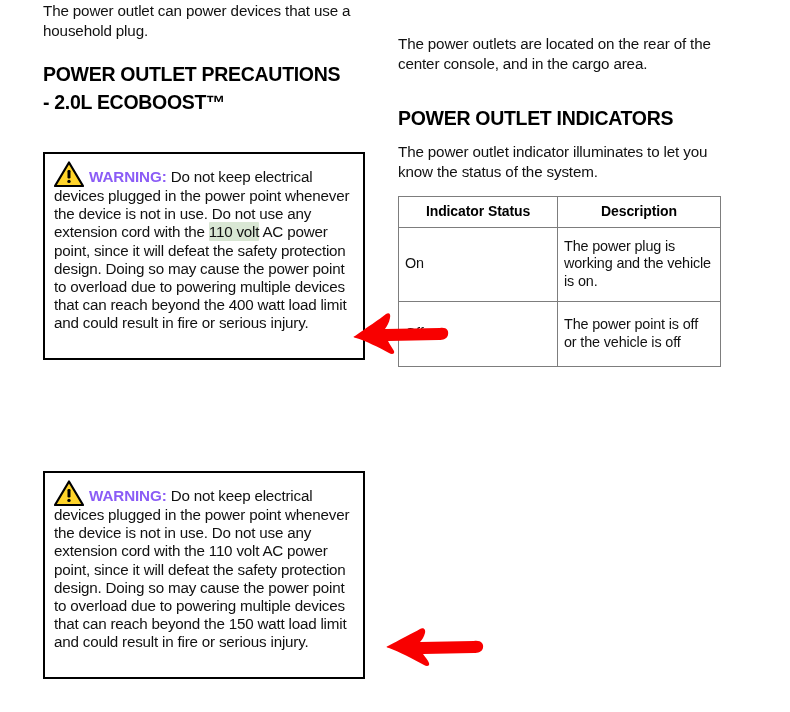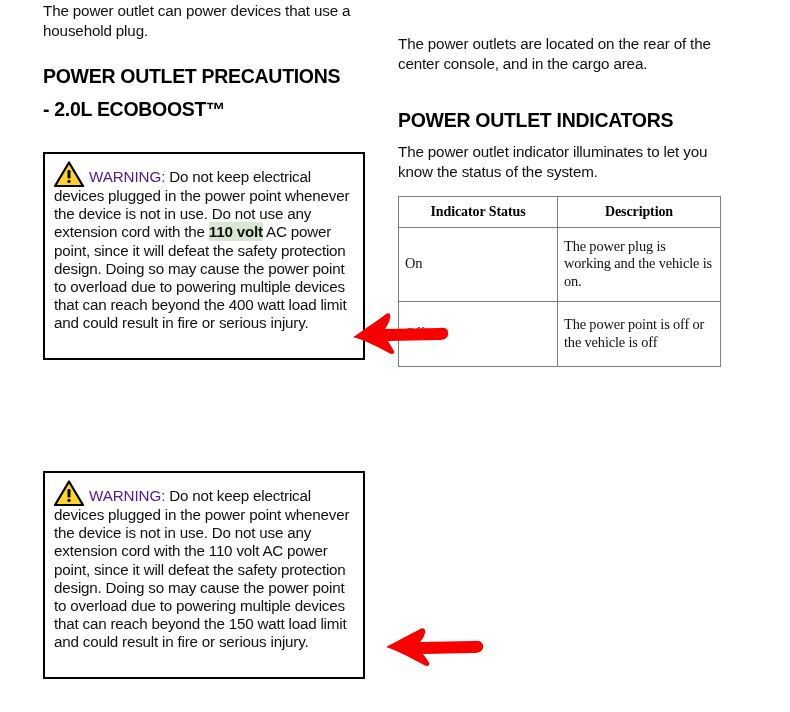--- a/index.html
+++ b/index.html
@@ -27,21 +27,21 @@
   
   .body-text {
     font-size: 15.2px;
     line-height: 20px;
     letter-spacing: -0.15px;
     color: #111111;
     margin: 0;
   }
   .section-head {
     font-size: 19.5px;
-    line-height: 33px;
+    line-height: 28px;
     font-weight: bold;
     letter-spacing: -0.3px;
     color: #000000;
     margin: 0;
     text-transform: uppercase;
   }
   .head-clipped {
     font-size: 19.5px;
     line-height: 25px;
     font-weight: bold;
@@ -70,56 +70,54 @@
   }
   .warn-text {
     font-size: 15.2px;
     line-height: 18.2px;
     letter-spacing: -0.2px;
     color: #111111;
     margin: 0;
     text-align: left;
   }
   .warn-label {
-    font-weight: normal;
-    color: #4c1d95;
+    font-weight: bold;
+    color: #8b5cf6;
     letter-spacing: -0.1px;
   }
   .tri-icon {
     display: inline-block;
     vertical-align: -5px;
     margin-right: 5px;
     width: 30px;
     height: 26px;
   }
   .hl {
     background: #d9e7d4;
     padding: 1px 0 1px 0;
     border-radius: 1px;
-    font-weight: bold;
   }
 
   
   .ind-table {
     position: absolute;
     left: 398px;
     top: 196px;
     width: 322px;
     border-collapse: collapse;
     table-layout: fixed;
   }
   .ind-table td, .ind-table th {
     border: 1px solid #7d7d7d;
     vertical-align: middle;
     font-size: 14.4px;
     line-height: 17.5px;
     letter-spacing: -0.15px;
     color: #111111;
     padding: 5px 6px;
-    font-family: Liberation Serif, serif;
   }
   .ind-table th {
     font-weight: bold;
     color: #000000;
     font-size: 14px;
     letter-spacing: -0.1px;
     padding: 6px 4px;
   }
   .c-status { width: 159px; }
   .c-desc   { width: 163px; }

